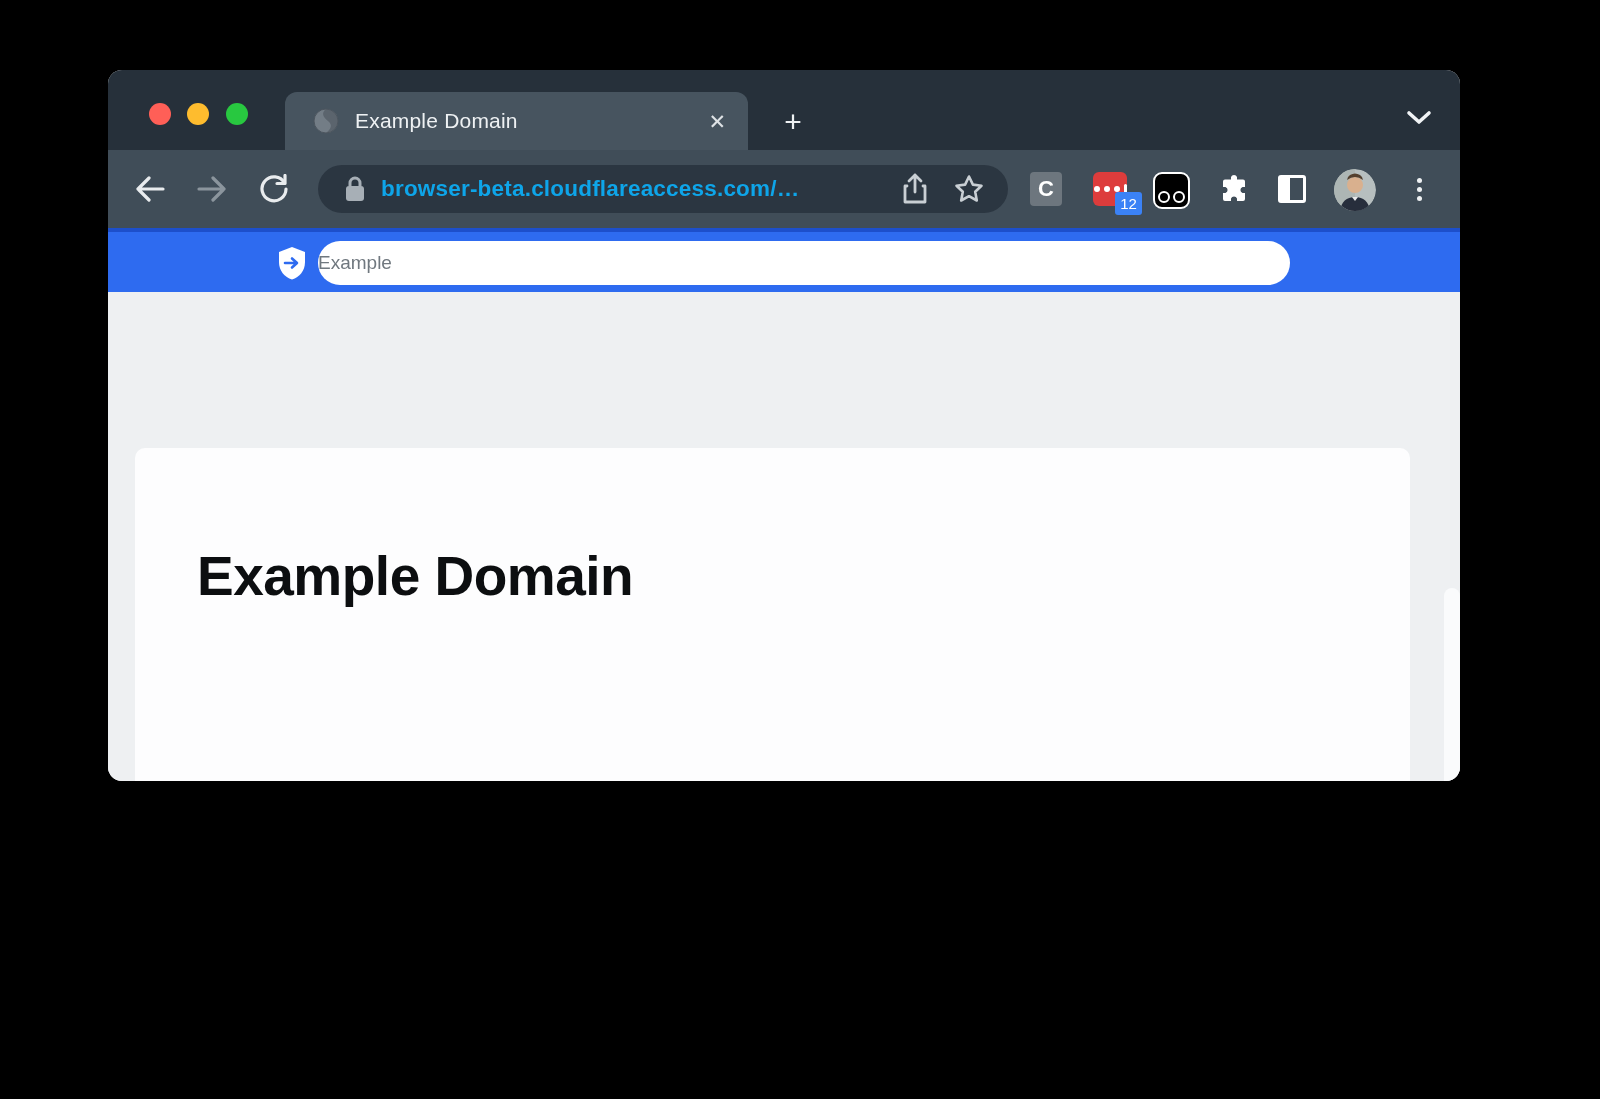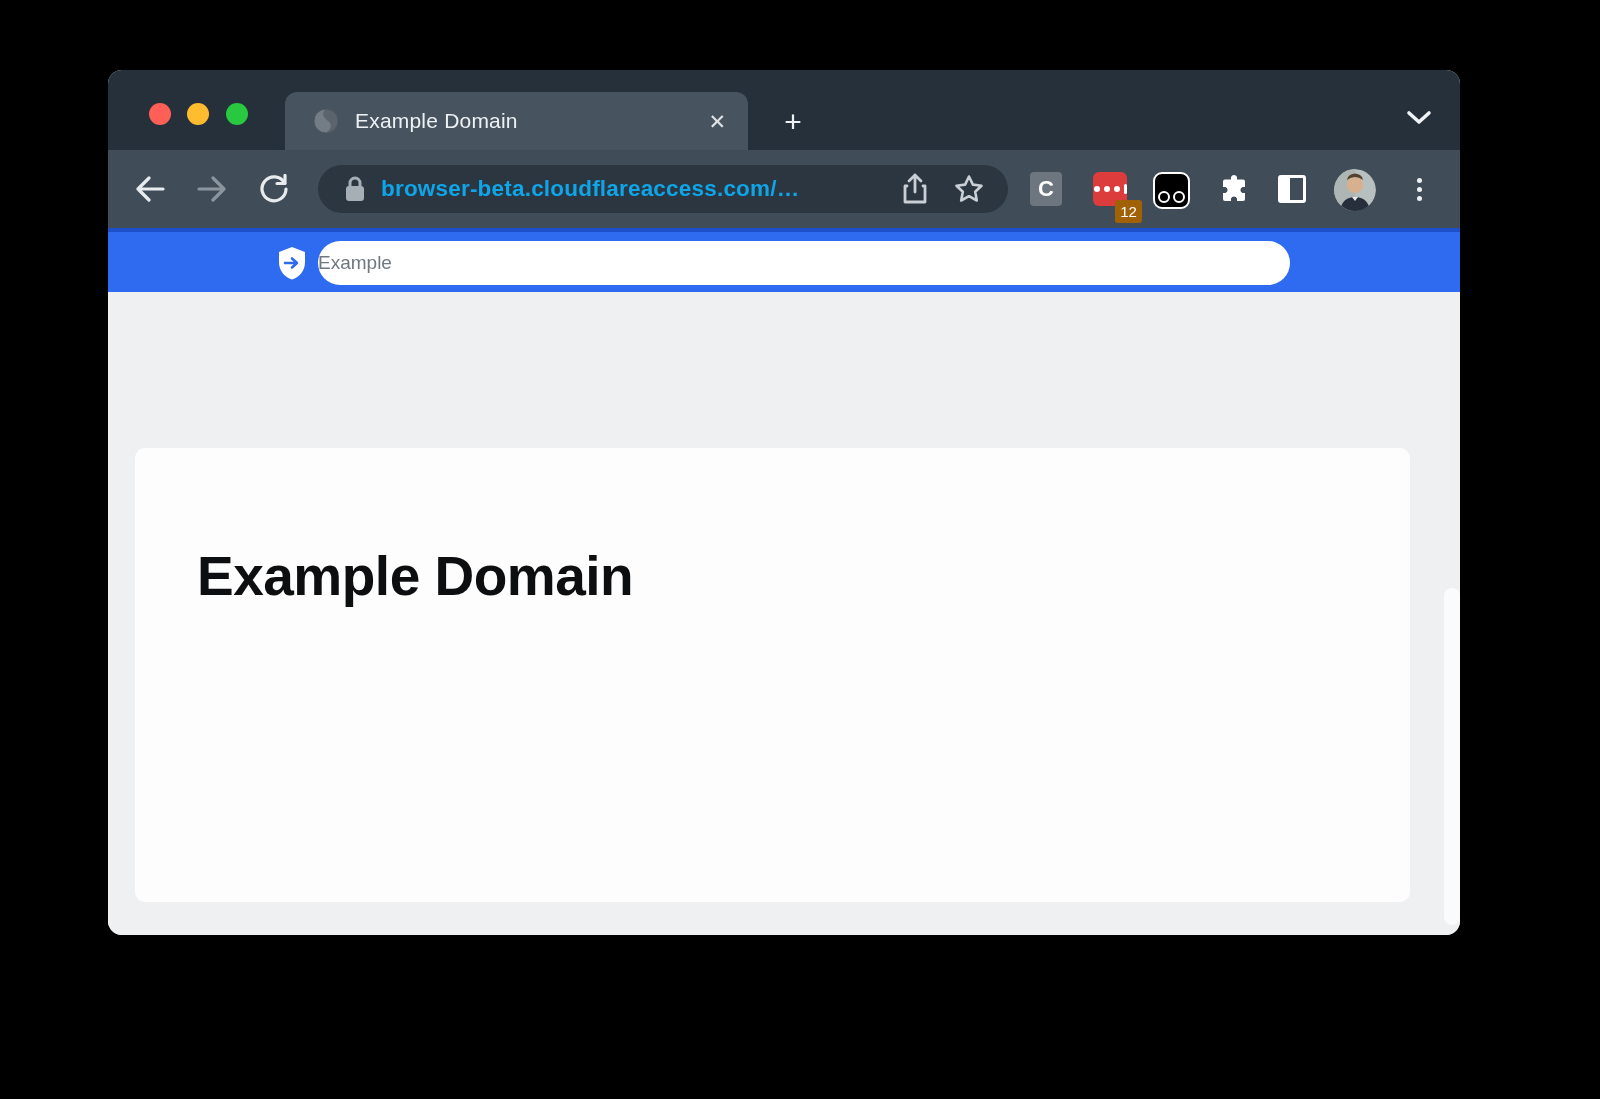--- a/index.html
+++ b/index.html
@@ -1,20 +1,20 @@
 <!DOCTYPE html>
 <html><head>
 <meta charset="utf-8">
 <style>
   * { margin: 0; padding: 0; box-sizing: border-box; }
   html, body { width: 1600px; height: 1099px; background: #000; overflow: hidden; }
   body { font-family: "Liberation Sans", "DejaVu Sans", sans-serif; }
 
   .window {
-    position: absolute; left: 108px; top: 70px; width: 1352px; height: 865px;
+    position: absolute; left: 108px; top: 70px; width: 1352px; height: 711px;
     border-radius: 14px; overflow: hidden; background: #eef0f2;
     box-shadow: 0 18px 60px rgba(0,0,0,0.6);
   }
 
   
   .tabstrip { position: absolute; left: 0; top: 0; width: 100%; height: 80px; background: #26303a; }
   .traffic { position: absolute; top: 33px; width: 22px; height: 22px; border-radius: 50%; }
   .t-close { left: 41px;  background: #ff5f57; }
   .t-min   { left: 79px;  background: #febc2e; }
   .t-zoom  { left: 118px; background: #28c840; }
@@ -52,22 +52,22 @@
   .omnibox .star { margin-right: 24px; flex: 0 0 auto; }
 
   .ext { position: absolute; top: 22px; display: flex; align-items: center; justify-content: center; }
   .ext-c { left: 922px; width: 32px; height: 34px; background: #6d767e; border-radius: 4px;
            color: #fff; font-size: 22px; font-weight: 700; }
   .ext-red { left: 985px; width: 34px; height: 34px; background: #dd3c3c; border-radius: 6px; }
   .ext-red .dots { display: flex; gap: 4px; align-items: center; }
   .ext-red .dots i { width: 6px; height: 6px; border-radius: 50%; background: #fff; }
   .ext-red .dots i:last-child { width: 3px; height: 10px; border-radius: 2px; }
   .ext-badge { position: absolute; left: 1007px; top: 42px; min-width: 27px; height: 23px;
-               background: #a16207; border-radius: 3px; color: #fff; font-size: 15px;
-               display: flex; align-items: center; justify-content: center; padding: 0 3px; margin-top: 8px; }
+               background: #3b82f6; border-radius: 3px; color: #fff; font-size: 15px;
+               display: flex; align-items: center; justify-content: center; padding: 0 3px; }
   .ext-goggles { left: 1045px; width: 37px; height: 37px; background: #000; border: 2.5px solid #fff;
                  border-radius: 9px; align-items: flex-end; padding-bottom: 4px; gap: 3px; }
   .ext-goggles i { width: 12px; height: 12px; border: 2.5px solid #fff; border-radius: 50%; background: #000; }
   .ext-puzzle { left: 1109px; width: 34px; height: 34px; }
   .ext-panel { left: 1170px; width: 28px; height: 28px; top: 25px; border: 3px solid #fff; border-radius: 3px; position: absolute; }
   .ext-panel i { position: absolute; left: 0; top: 0; width: 9px; height: 100%; background: #fff; display: block; }
   .ext-avatar { left: 1226px; top: 19px; width: 42px; height: 42px; border-radius: 50%; overflow: hidden; position: absolute; }
   .ext-kebab { left: 1296px; top: 24px; width: 30px; height: 30px; flex-direction: column; gap: 4px; }
   .ext-kebab i { width: 5px; height: 5px; border-radius: 50%; background: #eef1f3; }
 

